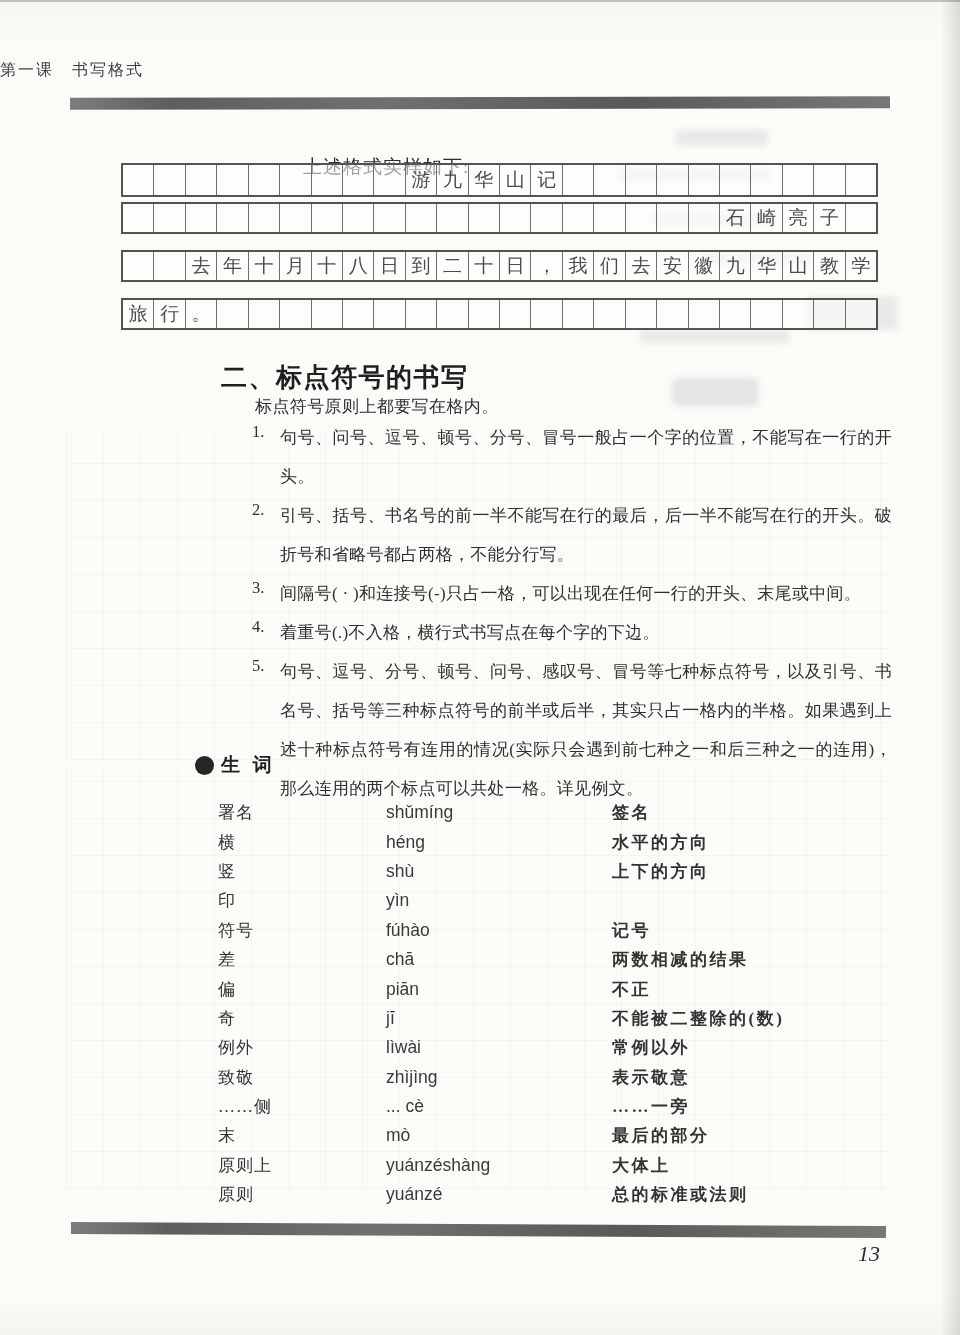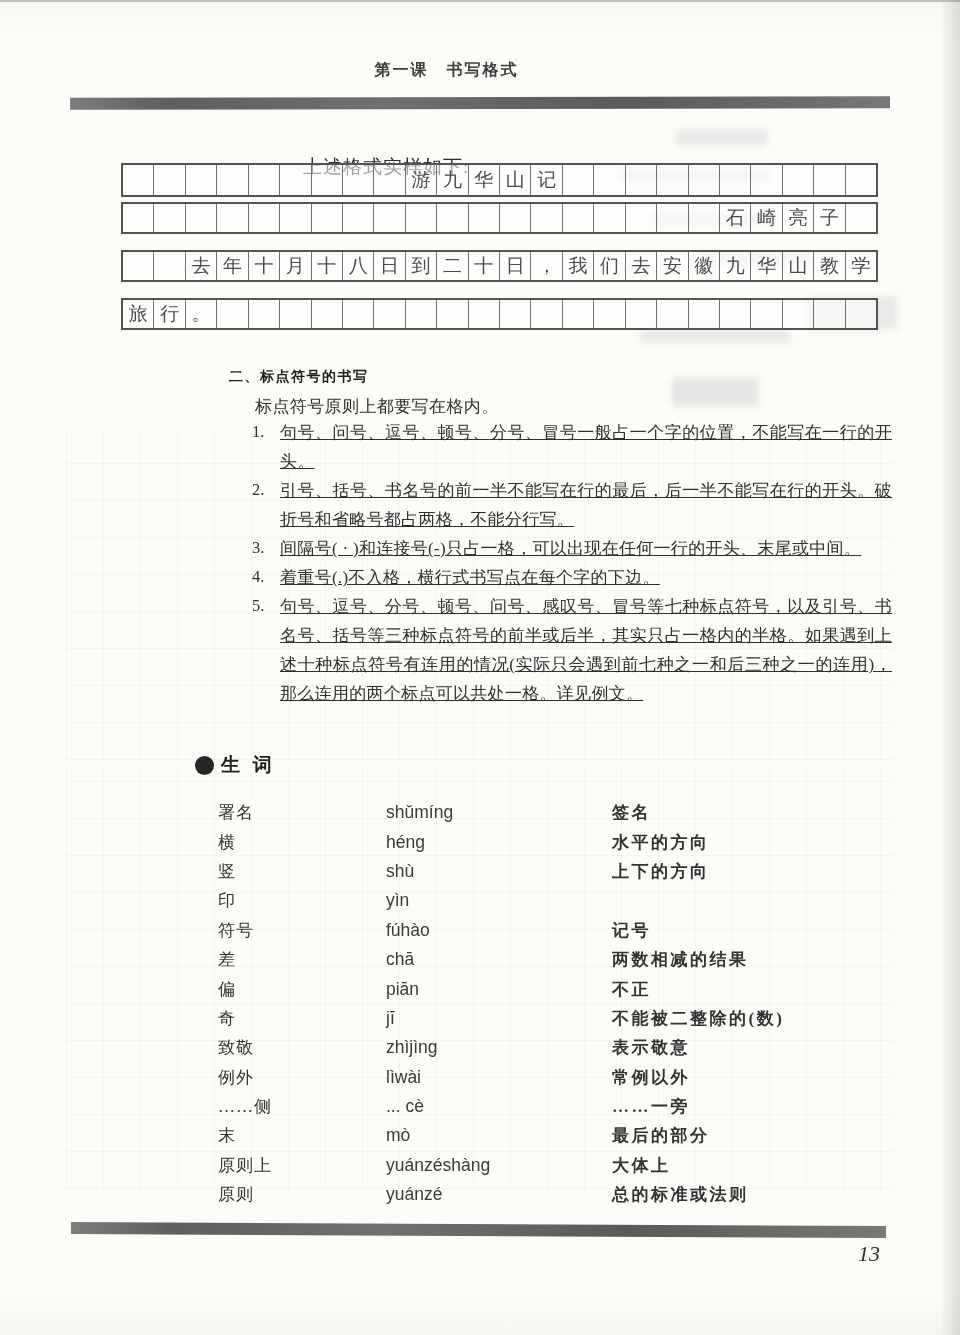--- a/index.html
+++ b/index.html
@@ -4,49 +4,49 @@
 <title>Document</title>
 <style>
   html,body{margin:0;padding:0;}
   body{width:960px;height:1335px;background:#e9e9e6;font-family:"Liberation Serif",serif;}
   .page{position:relative;width:960px;height:1335px;overflow:hidden;color:#333;
         background:linear-gradient(180deg,#f6f6f3,#fbfbf8 3%,#fbfbf8 97%,#f4f4f1);}
   .page-top-edge{position:absolute;top:0;left:0;width:100%;height:2px;background:rgba(125,125,120,.45);}
   .right-edge-shadow{position:absolute;right:0;top:0;width:20px;height:100%;
         background:linear-gradient(90deg,rgba(0,0,0,0),rgba(95,95,88,.20));}
 
-  .running-head{position:absolute;top:60px;left:0;width:893px;text-align:center;
-        font-size:16px;letter-spacing:2px;color:#3e3e3e;font-weight:bold;}
+  .running-head{position:absolute;top:60px;left:0;width:893px;text-align:left;
+        font-size:16px;letter-spacing:2px;color:#3e3e3e;}
 
   .bar{position:absolute;height:12px;
         background:linear-gradient(90deg,#7d7d7d,#5e5e5e 12%,#707070 38%,#595959 68%,#6c6c6c 88%,#787878);}
   .bar-top{left:70px;top:97px;width:820px;transform:rotate(-0.12deg);}
   .bar-bottom{left:71px;top:1222px;width:815px;transform:rotate(0.28deg);transform-origin:left center;}
 
   .caption{position:absolute;left:303px;top:122px;font-size:19px;letter-spacing:1px;color:#2d2d2d;margin-top:32px;}
 
   .char-grid{position:absolute;left:121px;width:757px;display:flex;box-sizing:border-box;
         border:2px solid #535353;background:rgba(255,255,255,.55);}
   .gr0{top:163px;height:34px;}
   .gr1{top:202px;height:32px;}
   .gr2{top:250px;height:32px;}
   .gr3{top:298px;height:32px;}
   .cell{flex:1;border-left:1px solid #6e6e6e;display:flex;align-items:center;justify-content:center;
         font-size:19px;color:#4b4b4b;overflow:hidden;}
   .cell:first-child{border-left:none;}
 
-  .sec-heading{position:absolute;left:221px;top:360px;margin:8px;font-size:14px;font-weight:700;
+  .sec-heading{position:absolute;left:221px;top:360px;margin:0;font-size:26px;font-weight:700;
         letter-spacing:1.5px;color:#1f1f1f;}
   .sec-intro{position:absolute;left:255px;top:395px;font-size:17px;letter-spacing:.4px;color:#2f2f2f;}
 
   .rules{position:absolute;left:252px;top:418px;width:644px;margin:0;padding:0;list-style:none;}
   .rules li{display:flex;}
   .rnum{width:28px;flex:none;font-size:16.5px;line-height:27.5px;color:#2f2f2f;}
-  .rtext{width:612px;flex:none;font-size:17px;line-height:29px;letter-spacing:.3px;
-        text-align:justify;color:#2f2f2f;text-decoration:underline;}
+  .rtext{width:612px;flex:none;font-size:17px;line-height:39px;letter-spacing:.3px;
+        text-align:justify;color:#2f2f2f;}
 
   .vocab-head{position:absolute;left:195px;top:752px;display:flex;align-items:center;gap:7px;justify-content:center;}
   .bullet{width:19px;height:19px;border-radius:50%;background:#262626;flex:none;}
   .vocab-title{font-size:19px;font-weight:700;letter-spacing:4px;color:#1f1f1f;}
 
   .vocab{position:absolute;left:218px;top:798px;width:690px;}
   .vrow{display:flex;height:29.4px;align-items:center;}
   .vword{width:144px;flex:none;font-size:17px;letter-spacing:1px;color:#333;}
   .vpin{width:226px;flex:none;font-family:"Liberation Sans",sans-serif;font-size:17.5px;color:#3a3a3a;margin-left:24px;}
   .vdef{flex:1;font-size:17px;letter-spacing:2.5px;color:#333;font-weight:bold;}
@@ -261,30 +261,30 @@
         <span class="vword">偏</span>
         <span class="vpin">piān</span>
         <span class="vdef">不正</span>
       </div>
       <div class="vrow">
         <span class="vword">奇</span>
         <span class="vpin">jī</span>
         <span class="vdef">不能被二整除的(数)</span>
       </div>
       <div class="vrow">
+        <span class="vword">例外</span>
+        <span class="vpin">lìwài</span>
+        <span class="vdef">常例以外</span>
+      </div>
+      <div class="vrow">
         <span class="vword">致敬</span>
         <span class="vpin">zhìjìng</span>
         <span class="vdef">表示敬意</span>
       </div>
       <div class="vrow">
-        <span class="vword">例外</span>
-        <span class="vpin">lìwài</span>
-        <span class="vdef">常例以外</span>
-      </div>
-      <div class="vrow">
         <span class="vword">……侧</span>
         <span class="vpin">... cè</span>
         <span class="vdef">……一旁</span>
       </div>
       <div class="vrow">
         <span class="vword">末</span>
         <span class="vpin">mò</span>
         <span class="vdef">最后的部分</span>
       </div>
       <div class="vrow">

